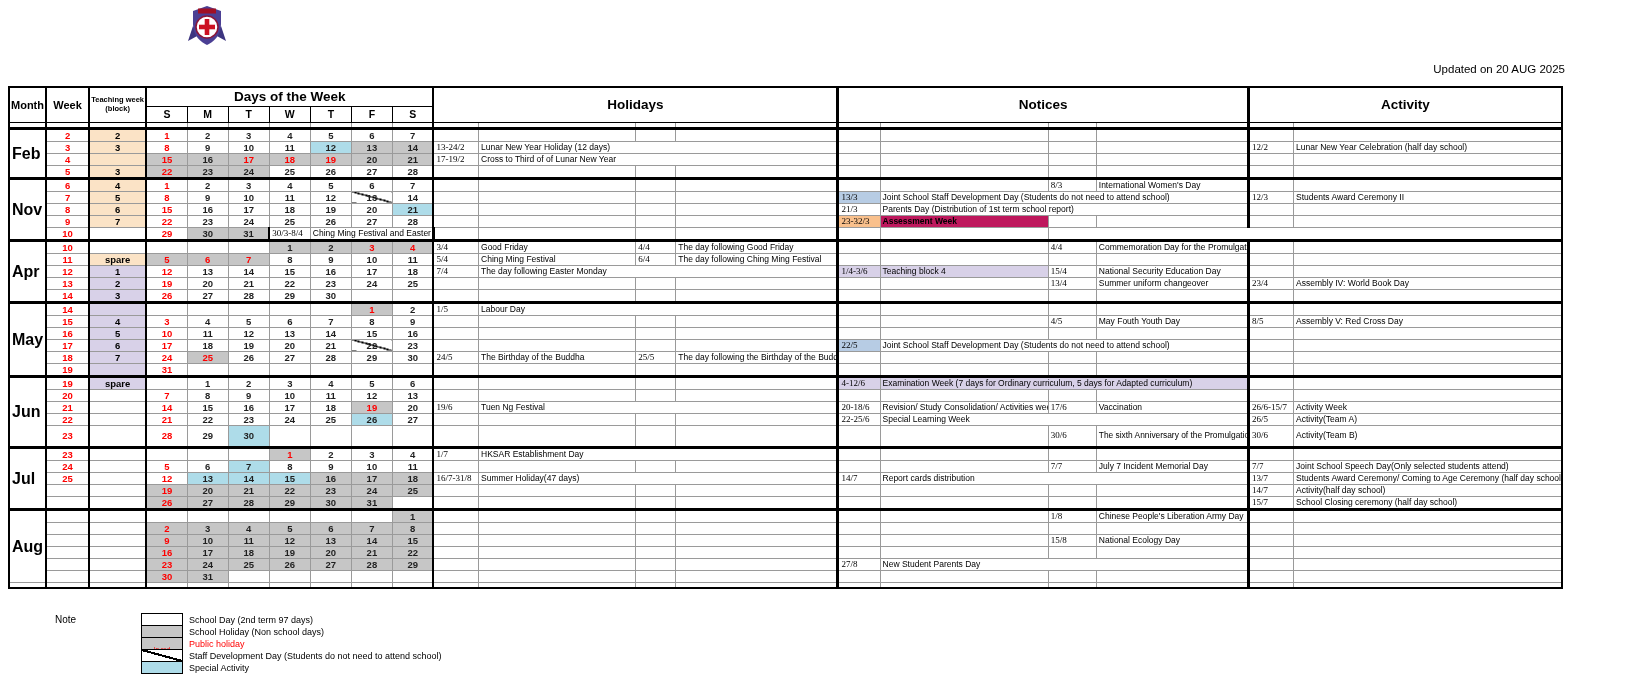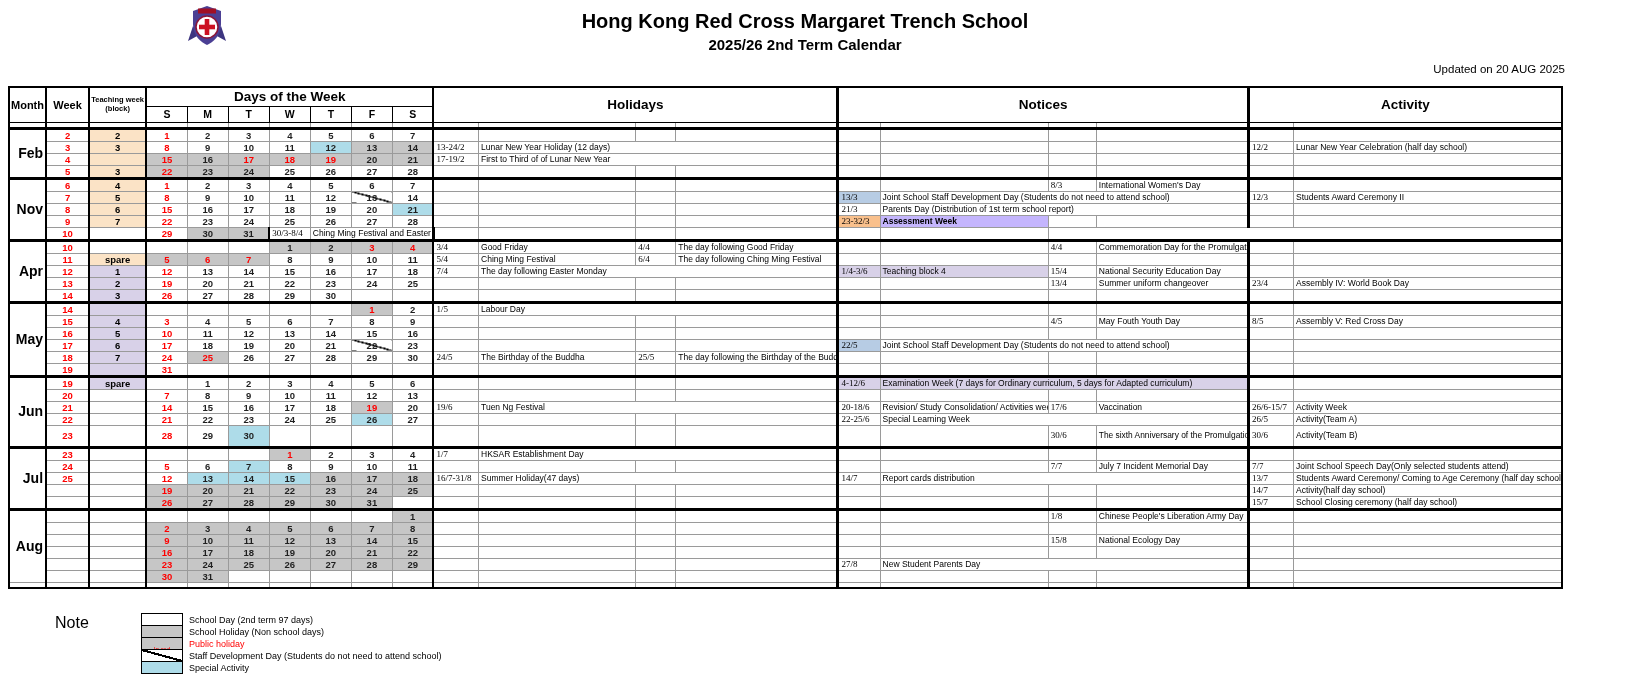--- a/index.html
+++ b/index.html
@@ -14,59 +14,55 @@
 .cal th{border:1px solid #000;padding:0;vertical-align:middle;background:#fff}
 .cal thead tr:first-child th{height:19px}
 .cal thead tr:last-child th{height:16px}
 .cal td{border:1px solid #9a9a9a;padding:0 2px;height:12px;line-height:11px;vertical-align:middle;overflow:hidden;white-space:nowrap}
 .hs{font-size:11px;font-weight:700;text-align:center}
 .htw{font-size:7.5px;font-weight:700;text-align:center;line-height:1.15}
 .hb{font-size:13.5px;font-weight:700;text-align:center}
 .hd{font-size:10.5px;font-weight:700;text-align:center}
 .shdr{background:#bfbfbf}
 tr.spacer td{height:6px}
-.mn{font-size:14px;font-weight:700;text-align:right}
+.mn{font-size:16px;font-weight:700;text-align:left}
 .wk{font-size:9.5px;font-weight:700;text-align:center;color:#fe0000}
 .twc{font-size:9.5px;font-weight:700;text-align:center}
 .dy{font-size:9.5px;font-weight:700;text-align:center;border:1px solid #3c3c3c;color:#1f1f1f}
 .dt{font-family:"Liberation Serif",serif;font-size:9px;text-align:left}
 .tx{font-size:8.5px;text-align:left}
 .ov{overflow:visible;position:relative;z-index:2}
 .wr{white-space:normal;overflow:visible;line-height:9px;font-size:8.4px}
 .strike{background-image:linear-gradient(to top right,transparent 46.5%,#000 46.5%,#000 53.5%,transparent 53.5%)}
 .b2l{border-left:2px solid #000 !important}
 .b3l{border-left:3px solid #000 !important}
 tr.mtop td{border-top:3px solid #000}
 tr.tall td{height:22px}
 .note-row{position:absolute;left:55px;top:614px;display:flex;align-items:flex-start}
-.note-label{width:86px;font-size:16px}
+.note-label{width:86px;font-size:10px}
 .li{display:flex;align-items:center;height:13px;margin-top:-1px}
 .sw{width:42px;height:13px;border:1px solid #000;flex:none;text-align:center;background:#fff}
 .inred{font-size:6.5px;color:#fe0000;line-height:11px;display:inline-block}
 .diag{background-image:linear-gradient(to top right,transparent 45%,#000 45%,#000 55%,transparent 55%)}
 .lb{margin-left:6px;font-size:9px}
 </style>
 </head>
 <body>
 
 <div class="page">
   <div class="logo">
     <svg width="42" height="46" viewBox="0 0 42 46">
       <path d="M7 22 L2 37 L13 31 Z" fill="#3d3580"></path>
       <path d="M35 22 L40 37 L29 31 Z" fill="#3d3580"></path>
       <path d="M21 2 L35 7 V20 C35 32 27 38 21 41 C15 38 7 32 7 20 V7 Z" fill="#4b3f94"></path>
       <rect x="12" y="4.5" width="18" height="5" fill="#a01025"></rect>
       <circle cx="21" cy="23" r="11" fill="#fff" stroke="#8a1538" stroke-width="1.5"></circle>
       <rect x="18.7" y="15" width="4.6" height="16" fill="#cc1122"></rect>
       <rect x="13" y="20.7" width="16" height="4.6" fill="#cc1122"></rect>
     </svg>
-  </div>
-  <div class="title-wrap">
-    <div class="t1">Hong Kong Red Cross Margaret Trench School</div>
-    <div class="t2">2025/26  2nd Term Calendar</div>
   </div>
   <div class="updated">Updated on 20 AUG  2025</div>
 
   <table class="cal">
     <colgroup>
       <col style="width:37px">
         <col style="width:43px">
         <col style="width:57px">
       <col style="width:41px">
         <col style="width:41px">
@@ -177,21 +173,21 @@
           <td class="wk b2l">4</td>
           <td class="twc b2l" style="background: rgb(251, 227, 198);"></td>
           <td class="dy b2l" style="background: rgb(198, 198, 198); color: rgb(254, 0, 0);">15</td>
           <td class="dy" style="background: rgb(198, 198, 198);">16</td>
           <td class="dy" style="background: rgb(198, 198, 198); color: rgb(254, 0, 0);">17</td>
           <td class="dy" style="background: rgb(198, 198, 198); color: rgb(254, 0, 0);">18</td>
           <td class="dy" style="background: rgb(198, 198, 198); color: rgb(254, 0, 0);">19</td>
           <td class="dy" style="background: rgb(198, 198, 198);">20</td>
           <td class="dy" style="background: rgb(198, 198, 198);">21</td>
           <td class="dt b2l">17-19/2</td>
-          <td class="tx" colspan="3">First to Third of of Lunar New Year</td>
+          <td class="tx" colspan="3">Cross to Third of of Lunar New Year</td>
           <td class="dt b3l"></td>
           <td class="tx"></td>
           <td class="dt"></td>
           <td class="tx"></td>
           <td class="dt b3l"></td>
           <td class="tx"></td>
         </tr>
         <tr>
           <td class="wk b2l">5</td>
           <td class="twc b2l" style="background: rgb(251, 227, 198);">3</td>
@@ -281,21 +277,21 @@
           <td class="dy">24</td>
           <td class="dy">25</td>
           <td class="dy">26</td>
           <td class="dy">27</td>
           <td class="dy">28</td>
           <td class="dt b2l"></td>
           <td class="tx"></td>
           <td class="dt"></td>
           <td class="tx"></td>
           <td class="dt b3l" style="background: rgb(249, 192, 140);">23-32/3</td>
-          <td class="tx" style="background: #c4b5fd; font-weight: bold;">Assessment Week</td>
+          <td class="tx" style="background: #be185d; font-weight: bold;">Assessment Week</td>
           <td class="dt"></td>
           <td class="tx"></td>
           <td class="dt b3l"></td>
           <td class="tx"></td>
         </tr>
         <tr>
           <td class="wk b2l">10</td>
           <td class="twc b2l"></td>
           <td class="dy b2l" style="color: rgb(254, 0, 0);">29</td>
           <td class="dy" style="background: rgb(198, 198, 198);">30</td>

